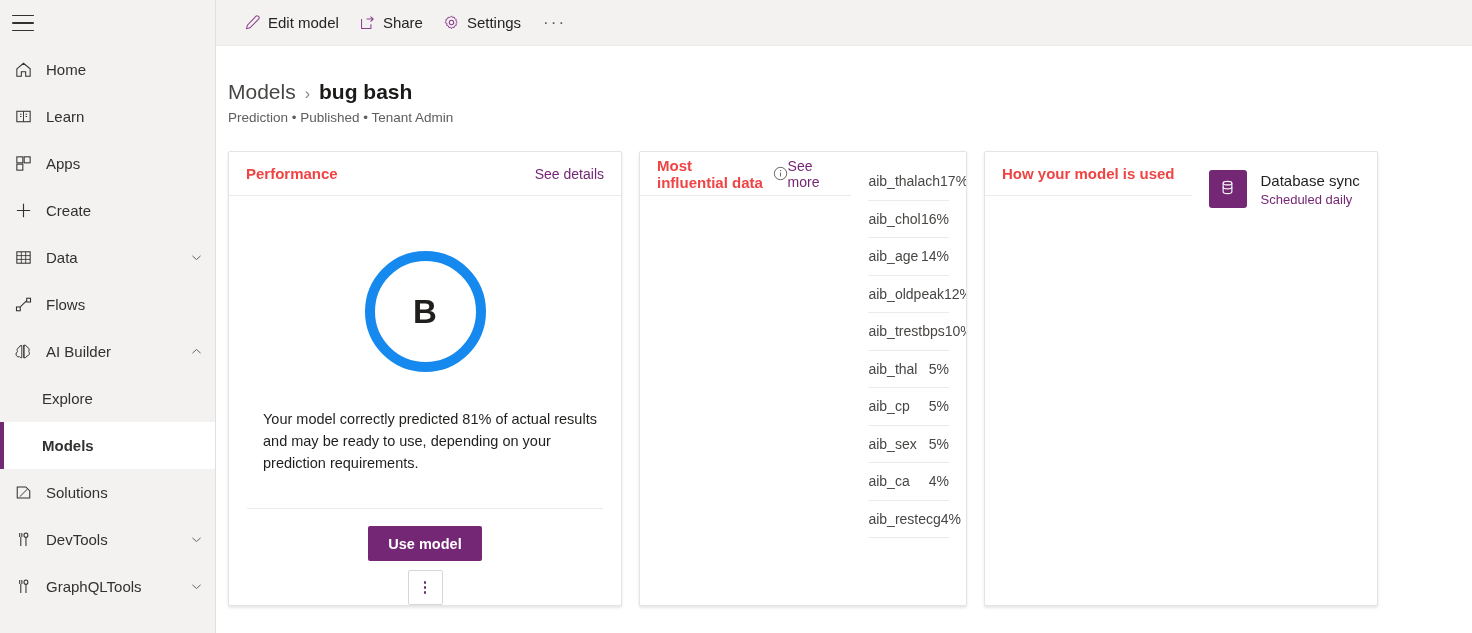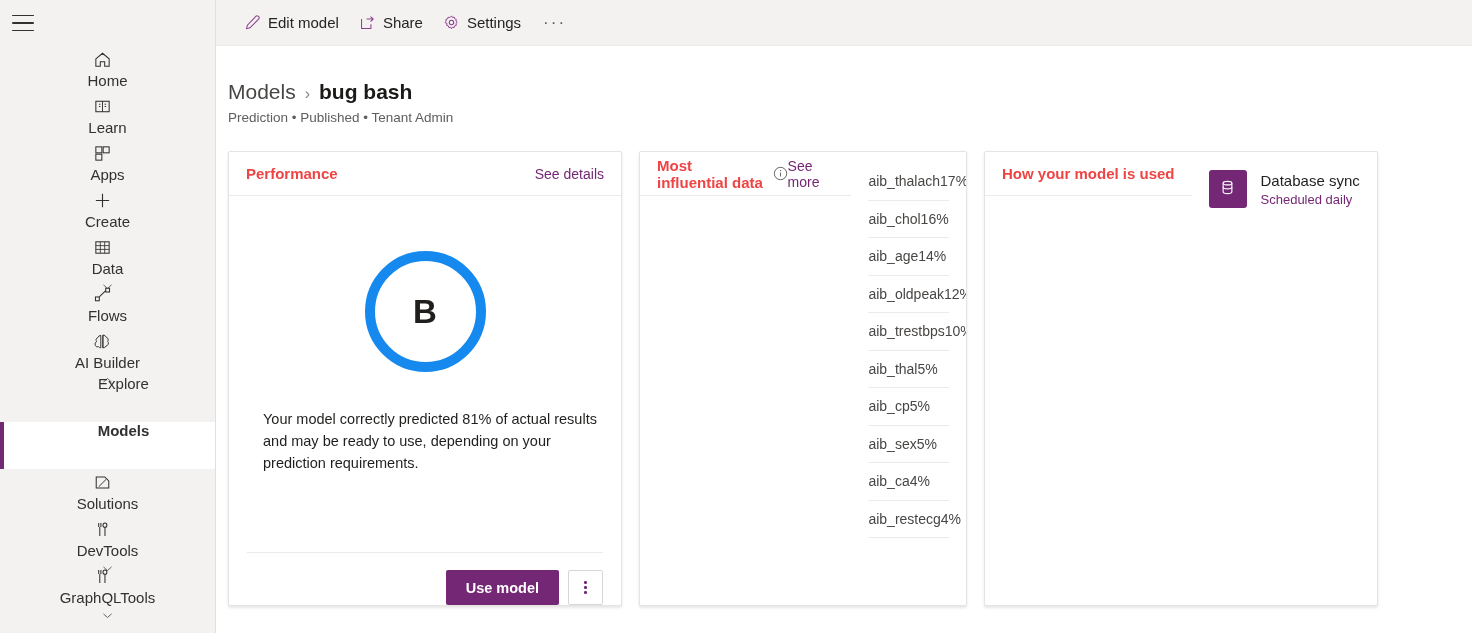--- a/index.html
+++ b/index.html
@@ -28,21 +28,20 @@
   .hamburger span { display: block; height: 1.4px; background: #323130; border-radius: 1px; }
 
   .nav-item {
     display: flex; align-items: center;
     height: 47px;
     padding-left: 10px; padding-right: 10px;
     color: #323130;
     font-size: 15px;
     cursor: pointer;
     position: relative;
-    flex-direction: column;
   }
   .nav-item .ico {
     width: 26px; height: 22px; flex: 0 0 26px;
     display: flex; align-items: center; justify-content: center;
     margin-right: 10px;
   }
   .nav-item .lbl { flex: 1 1 auto; white-space: nowrap; }
   .nav-item .chev { width: 18px; flex: 0 0 18px; display: flex; align-items: center; justify-content: center; }
   .nav-item.sub { padding-left: 42px; height: 47px; }
   .nav-item.selected {
@@ -98,37 +97,37 @@
   .grade-ring {
     width: 121px; height: 121px; border-radius: 50%;
     border: 10px solid #1589ee;
     display: flex; align-items: center; justify-content: center;
     margin-top: 55px;
   }
   .grade-letter { font-size: 33px; font-weight: bold; color: #201f1e; }
   .perf-text {
     margin: 36px 22px 0 34px; font-size: 14.5px; color: #201f1e; line-height: 1.52;
   }
-  .perf-footer { margin: 0 18px; border-top: 1px solid #edebe9; padding: 17px 0 0 0; display: flex; justify-content: flex-end; align-items: center; gap: 9px; }
+  .perf-footer { margin: 0 18px; border-top: 1px solid #edebe9; padding: 17px 0 0 0; display: flex; justify-content: flex-end; align-items: center; gap: 9px; flex-direction: column; }
   .btn-primary {
     background: #742774; color: #ffffff; border: none;
     height: 35px; padding: 0 20px; font-size: 14.5px; font-weight: bold;
     cursor: pointer; border-radius: 2px; font-family: "Liberation Sans", sans-serif;
   }
   .btn-more {
     width: 35px; height: 35px; background: #ffffff; border: 1px solid #d8d6d4;
     display: flex; align-items: center; justify-content: center; cursor: pointer; border-radius: 2px;
   }
   .vdots { display: flex; flex-direction: column; gap: 2.5px; }
   .vdots i { width: 2.5px; height: 2.5px; background: #742774; border-radius: 50%; display: block; }
 
   .card-infl { width: 328px; height: 455px; display: flex; flex-direction: row; }
   .infl-list { padding: 0 17px; overflow: hidden; }
   .infl-row {
-    display: flex; align-items: center; 
+    display: flex; align-items: center; justify-content: space-between;
     height: 37.5px; border-bottom: 1px solid #edebe9;
     font-size: 14px; color: #484644;
   }
   .infl-row:first-child { margin-top: 11px; }
   .infl-val { color: #484644; }
 
   .card-usage { width: 394px; height: 455px; display: flex; flex-direction: row; }
   .usage-body { padding: 18px 17px 0 17px; }
   .usage-item { display: flex; align-items: center; cursor: pointer; }
   .usage-tile {

